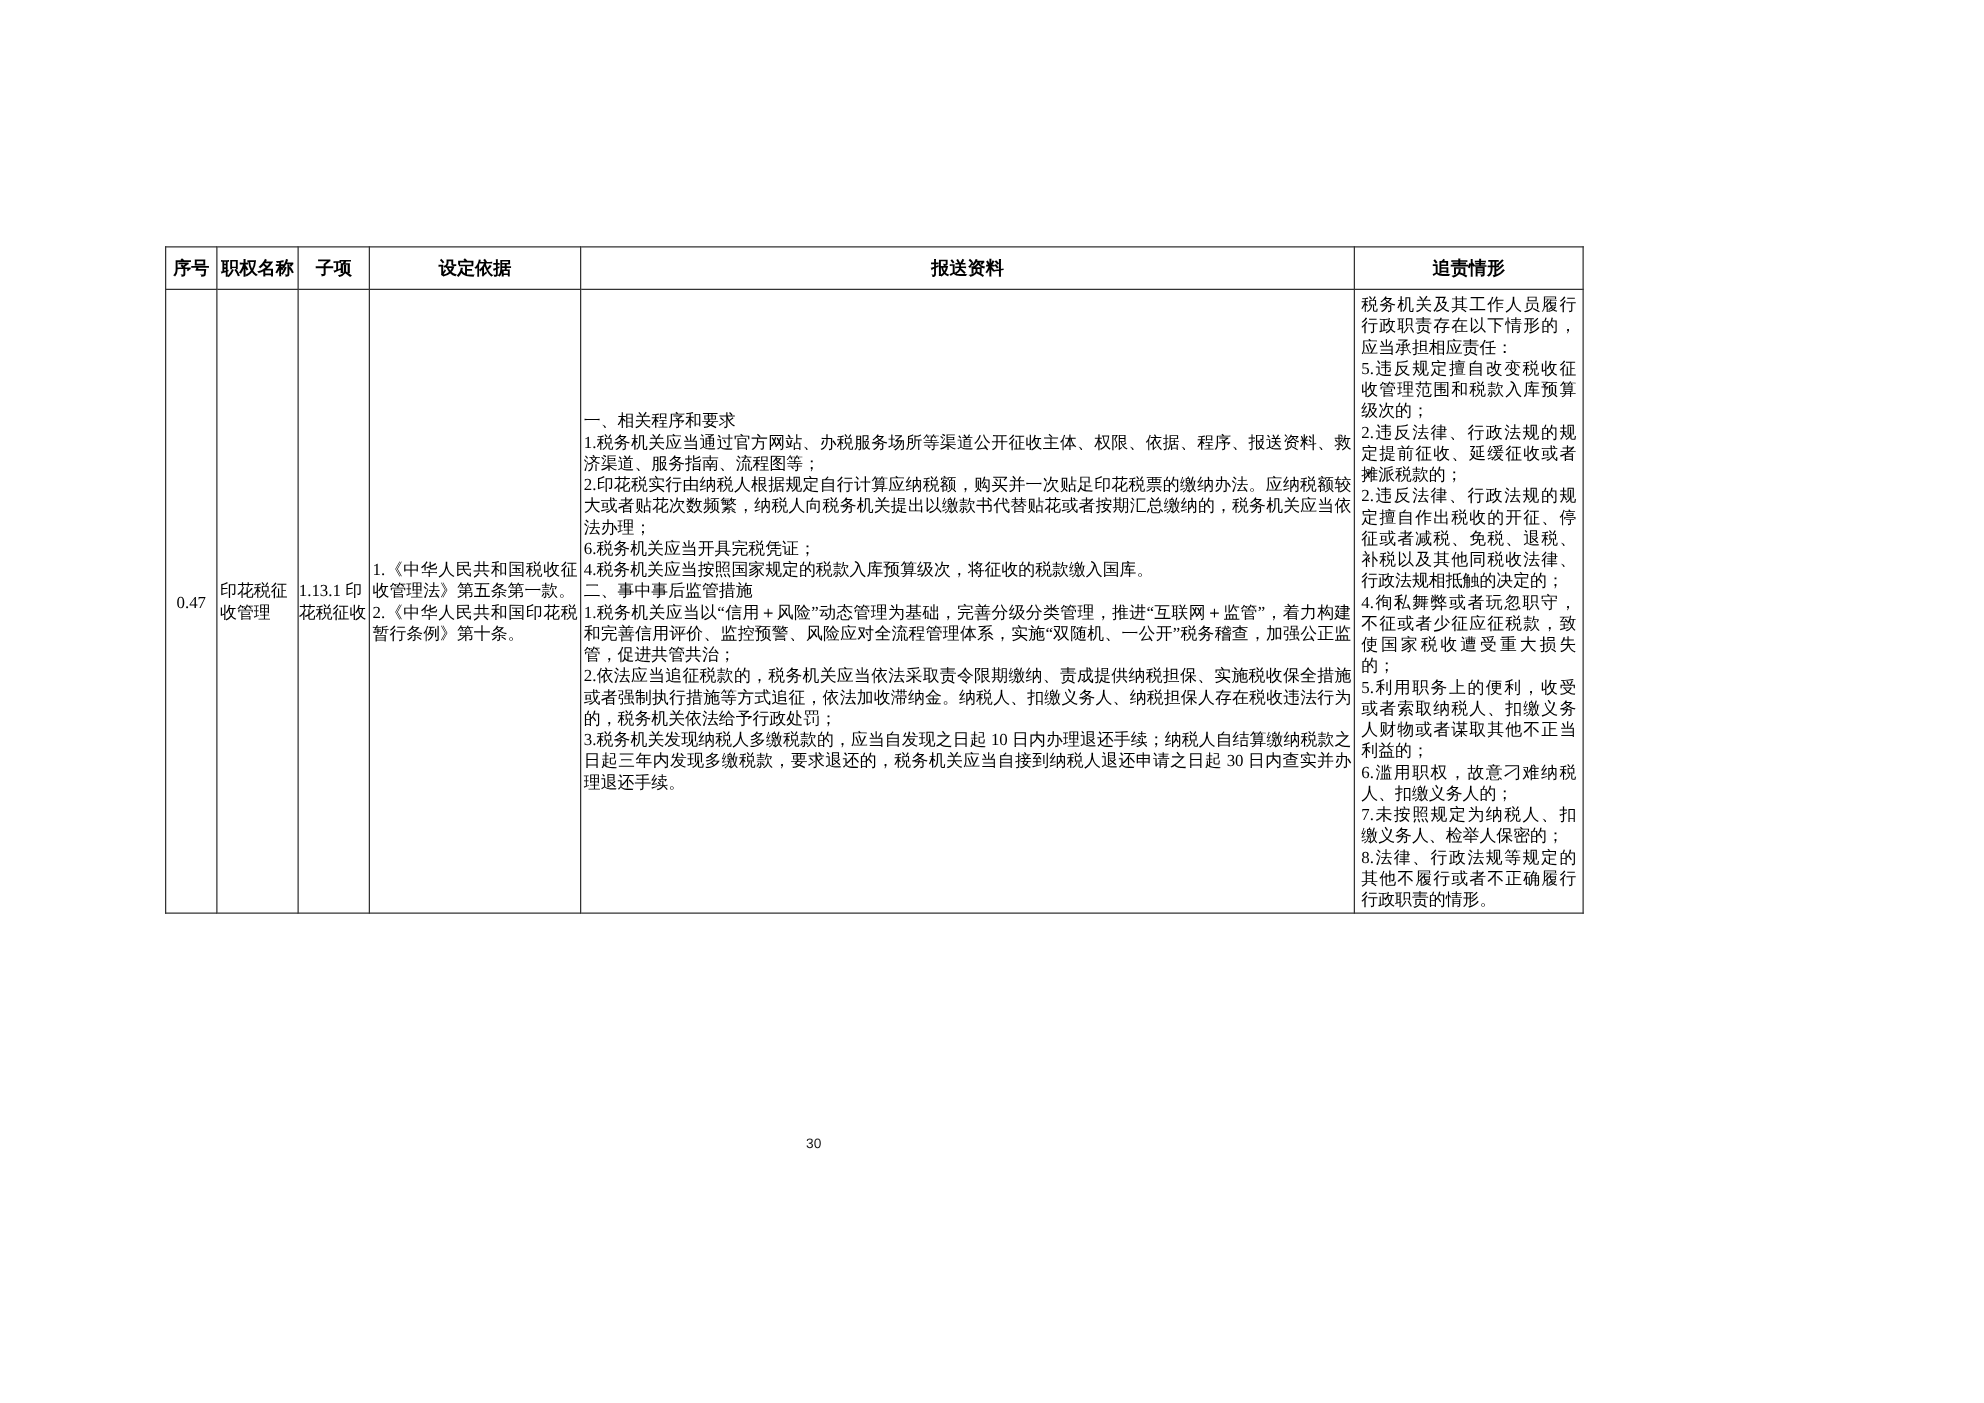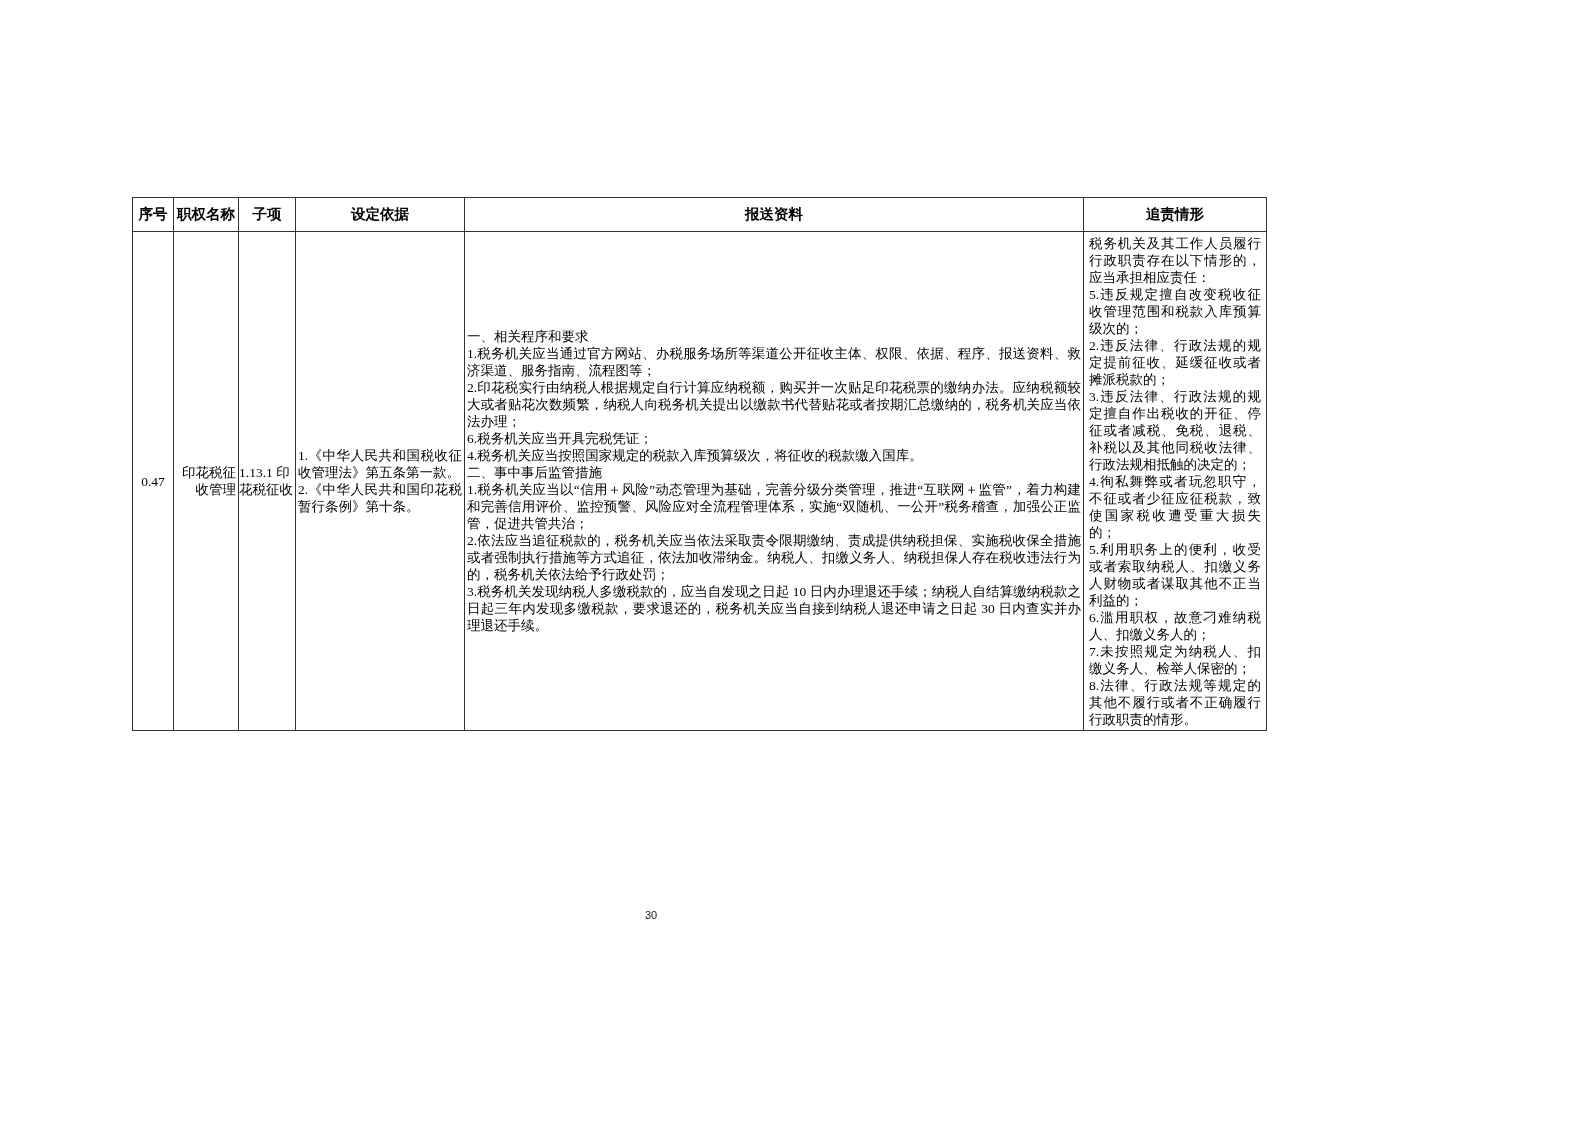--- a/index.html
+++ b/index.html
@@ -36,21 +36,21 @@
     font-weight: bold;
     text-align: center;
     padding: 0 2px;
   }
   .doc-table td {
     height: 499px;
     font-size: 13.5px;
     line-height: 17px;
   }
   .cell-serial { text-align: center; padding: 0 1px; }
-  .cell-name   { text-align: right; padding: 0 2px; }
+  .cell-name   { text-align: left; padding: 0 2px; }
   .cell-sub    { text-align: left; padding: 0; }
   .cell-basis  { text-align: left; padding: 0 2px; }
   .cell-duty   { text-align: justify; padding: 0 2px; }
   .cell-acc    { text-align: justify; padding: 0 5px; }
   .para { text-align: justify; }
   .page-number {
     position: absolute;
     left: 84px; top: 909px;
     width: 1134px;
     text-align: center;
@@ -98,21 +98,21 @@
           <div class="para">4.税务机关应当按照国家规定的税款入库预算级次，将征收的税款缴入国库。</div>
           <div class="para">二、事中事后监管措施</div>
           <div class="para">1.税务机关应当以“信用＋风险”动态管理为基础，完善分级分类管理，推进“互联网＋监管”，着力构建和完善信用评价、监控预警、风险应对全流程管理体系，实施“双随机、一公开”税务稽查，加强公正监管，促进共管共治；</div>
           <div class="para">2.依法应当追征税款的，税务机关应当依法采取责令限期缴纳、责成提供纳税担保、实施税收保全措施或者强制执行措施等方式追征，依法加收滞纳金。纳税人、扣缴义务人、纳税担保人存在税收违法行为的，税务机关依法给予行政处罚；</div>
           <div class="para">3.税务机关发现纳税人多缴税款的，应当自发现之日起 10 日内办理退还手续；纳税人自结算缴纳税款之日起三年内发现多缴税款，要求退还的，税务机关应当自接到纳税人退还申请之日起 30 日内查实并办理退还手续。</div>
         </td>
       <td class="cell-acc">
           <div class="para">税务机关及其工作人员履行行政职责存在以下情形的，应当承担相应责任：</div>
           <div class="para">5.违反规定擅自改变税收征收管理范围和税款入库预算级次的；</div>
           <div class="para">2.违反法律、行政法规的规定提前征收、延缓征收或者摊派税款的；</div>
-          <div class="para">3.违反法律、行政法规的规定擅自作出税收的开征、停征或者减税、免税、退税、补税以及其他同税收法律、行政法规相抵触的决定的；</div>
+          <div class="para">2.违反法律、行政法规的规定擅自作出税收的开征、停征或者减税、免税、退税、补税以及其他同税收法律、行政法规相抵触的决定的；</div>
           <div class="para">4.徇私舞弊或者玩忽职守，不征或者少征应征税款，致使国家税收遭受重大损失的；</div>
           <div class="para">5.利用职务上的便利，收受或者索取纳税人、扣缴义务人财物或者谋取其他不正当利益的；</div>
           <div class="para">6.滥用职权，故意刁难纳税人、扣缴义务人的；</div>
           <div class="para">7.未按照规定为纳税人、扣缴义务人、检举人保密的；</div>
           <div class="para">8.法律、行政法规等规定的其他不履行或者不正确履行行政职责的情形。</div>
         </td>
     </tr>
   </tbody>
 </table>
 

